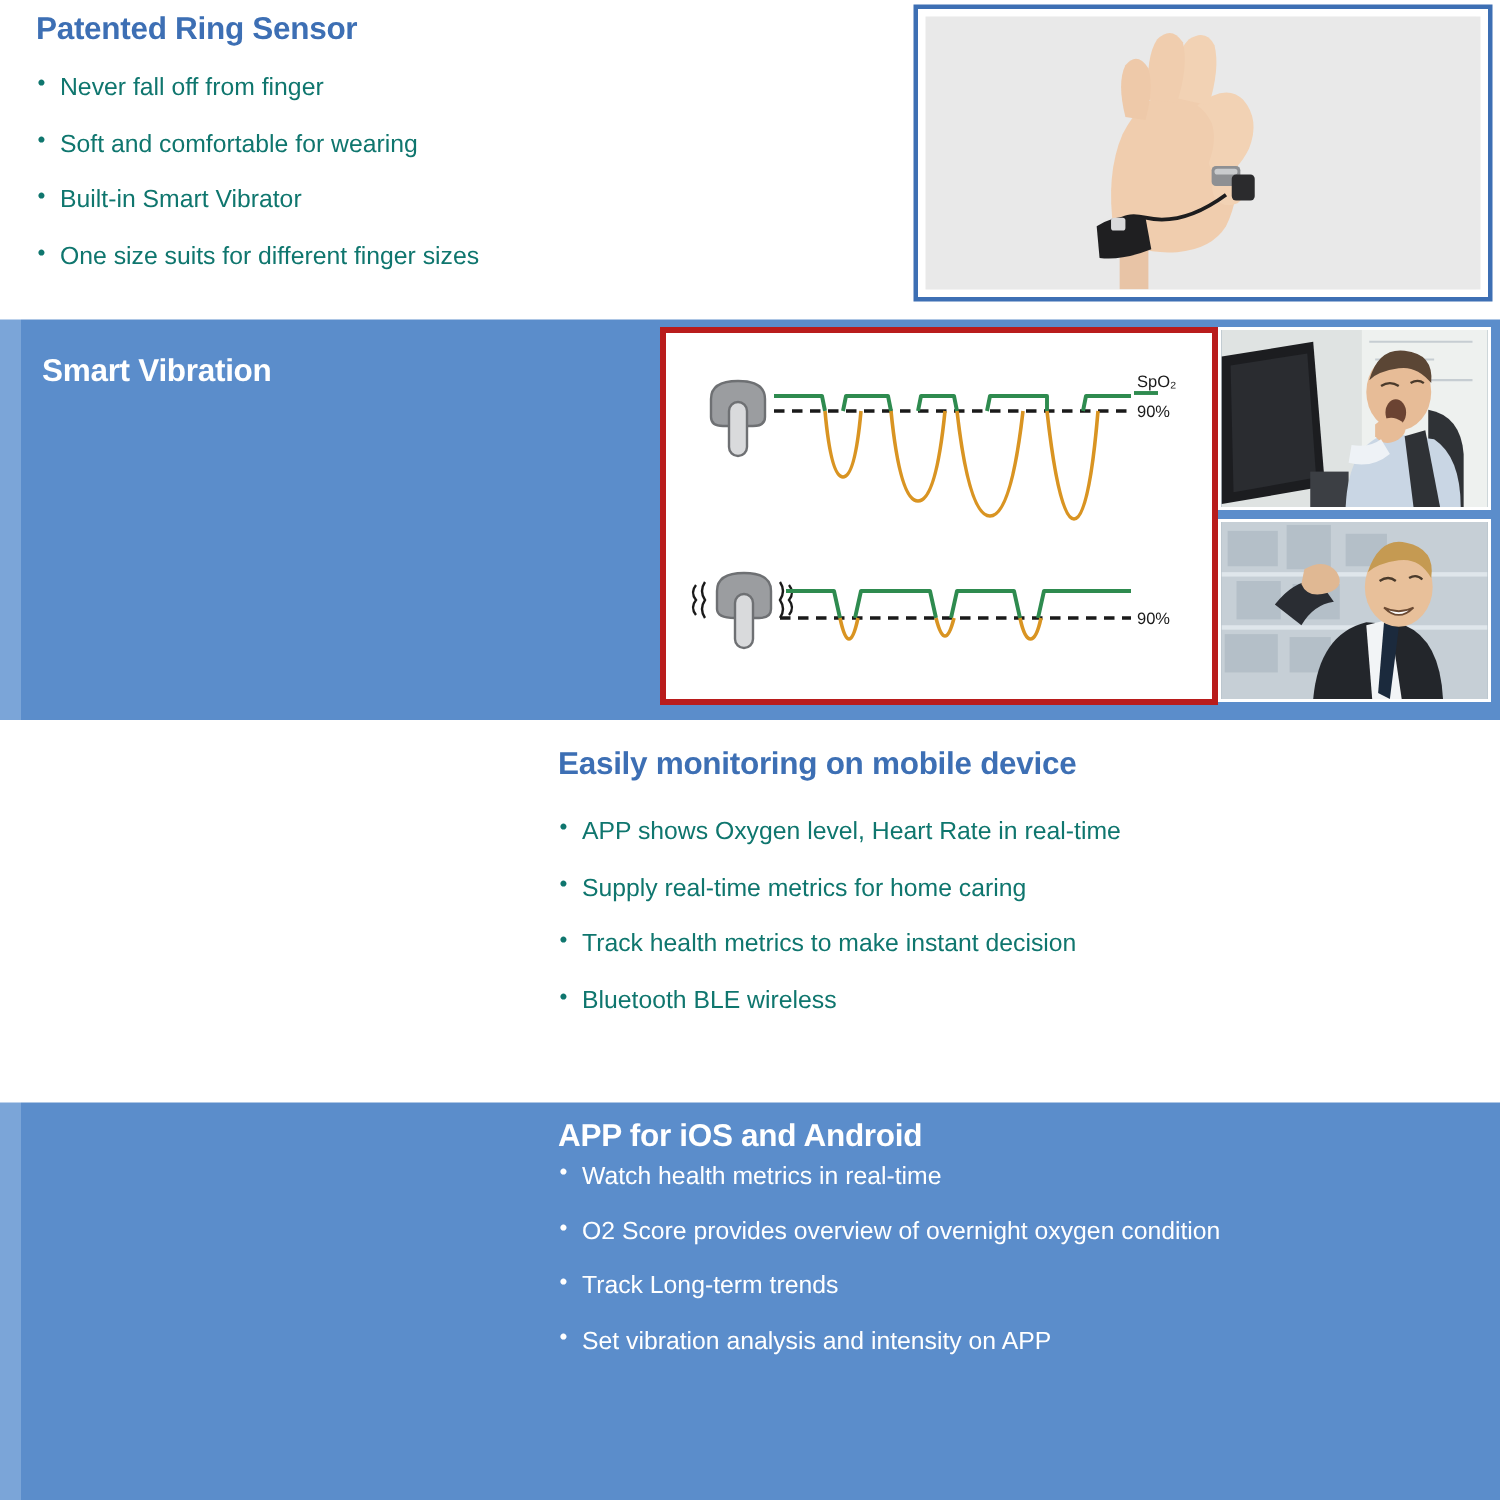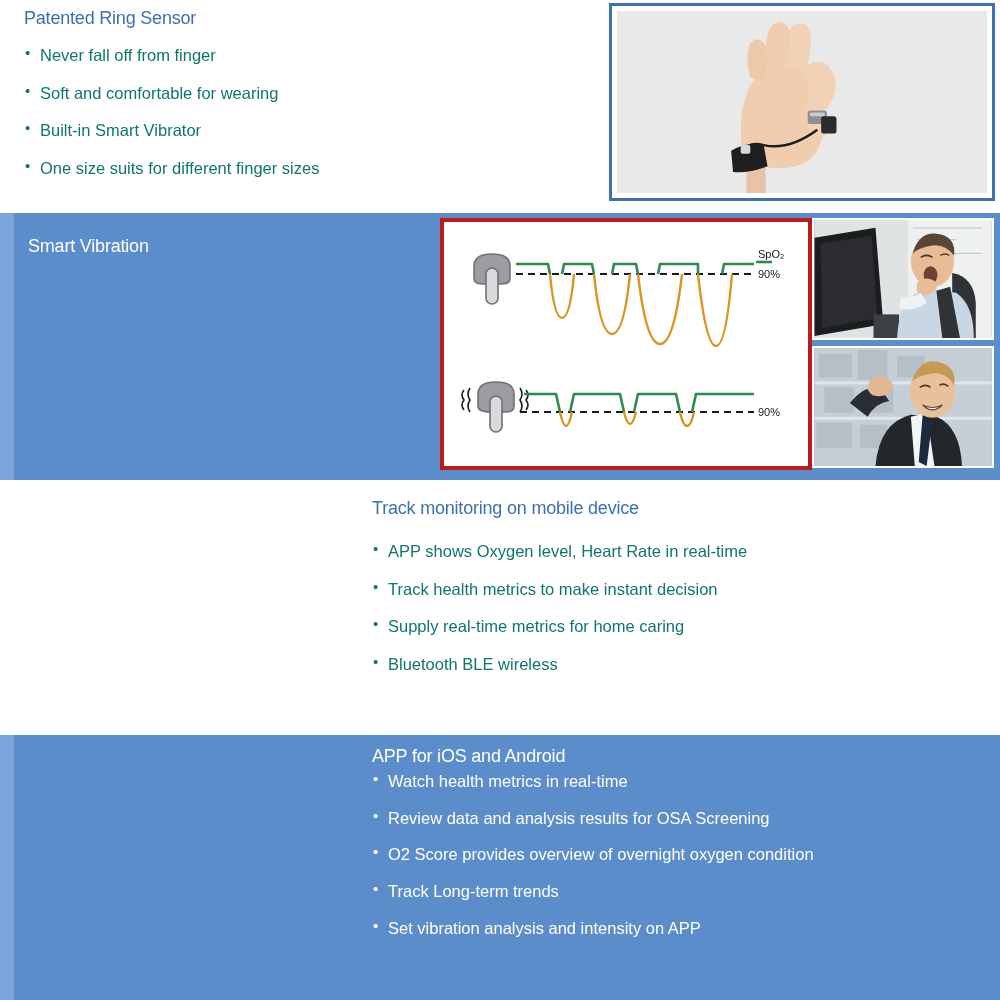--- a/index.html
+++ b/index.html
@@ -20,21 +20,21 @@
     content:""; position:absolute; left:0; top:0; bottom:0; width:14px;
     background:#7ba5d8;
   }
   .sec-blue::after{
     content:""; position:absolute; left:0; right:0; top:0; height:5px;
     background:#ffffff;
   }
 
   
   h1.heading {
-    font-size: 18px; font-weight: normal; letter-spacing: -0.2px;
+    font-size: 21px; font-weight: bold; letter-spacing: -0.2px;
     color: #3d6fb4;
   }
   .sec-blue h1.heading { color: #ffffff; }
   ul.bullets { list-style: none; }
   ul.bullets li {
     position: relative; padding-left: 16px;
     font-size: 16.5px; color: #0f766e; line-height: 1.25;
   }
   .sec-blue ul.bullets li { color: #ffffff; }
   ul.bullets li::before {
@@ -284,37 +284,36 @@
       <div class="phone-cam"></div>
       <div class="phone-speaker"></div>
       <div class="phone-screen">
         <div class="app1-topbar"></div>
 
       </div>
 
     </div>
 
     <div id="mon-text">
-      <h1 class="heading">Track monitoring on mobile device</h1>
+      <h1 class="heading">Easily monitoring on mobile device</h1>
       <ul class="bullets">
         <li>APP shows Oxygen level, Heart Rate in real-time</li>
+        <li>Supply real-time metrics for home caring</li>
         <li>Track health metrics to make instant decision</li>
-        <li>Supply real-time metrics for home caring</li>
         <li>Bluetooth BLE wireless</li>
       </ul>
     </div>
   </div>
 
   <div class="section sec-blue" id="sec-app">
 
     <div id="app-text">
       <h1 class="heading">APP for iOS and Android</h1>
       <ul class="bullets">
         <li>Watch health metrics in real-time</li>
-        <li>Review data and analysis results for OSA Screening</li>
         <li>O2 Score provides overview of overnight oxygen condition</li>
         <li>Track Long-term trends</li>
         <li>Set vibration analysis and intensity on APP</li>
       </ul>
     </div>
   </div>
 
 </div>
 
 </body></html>

